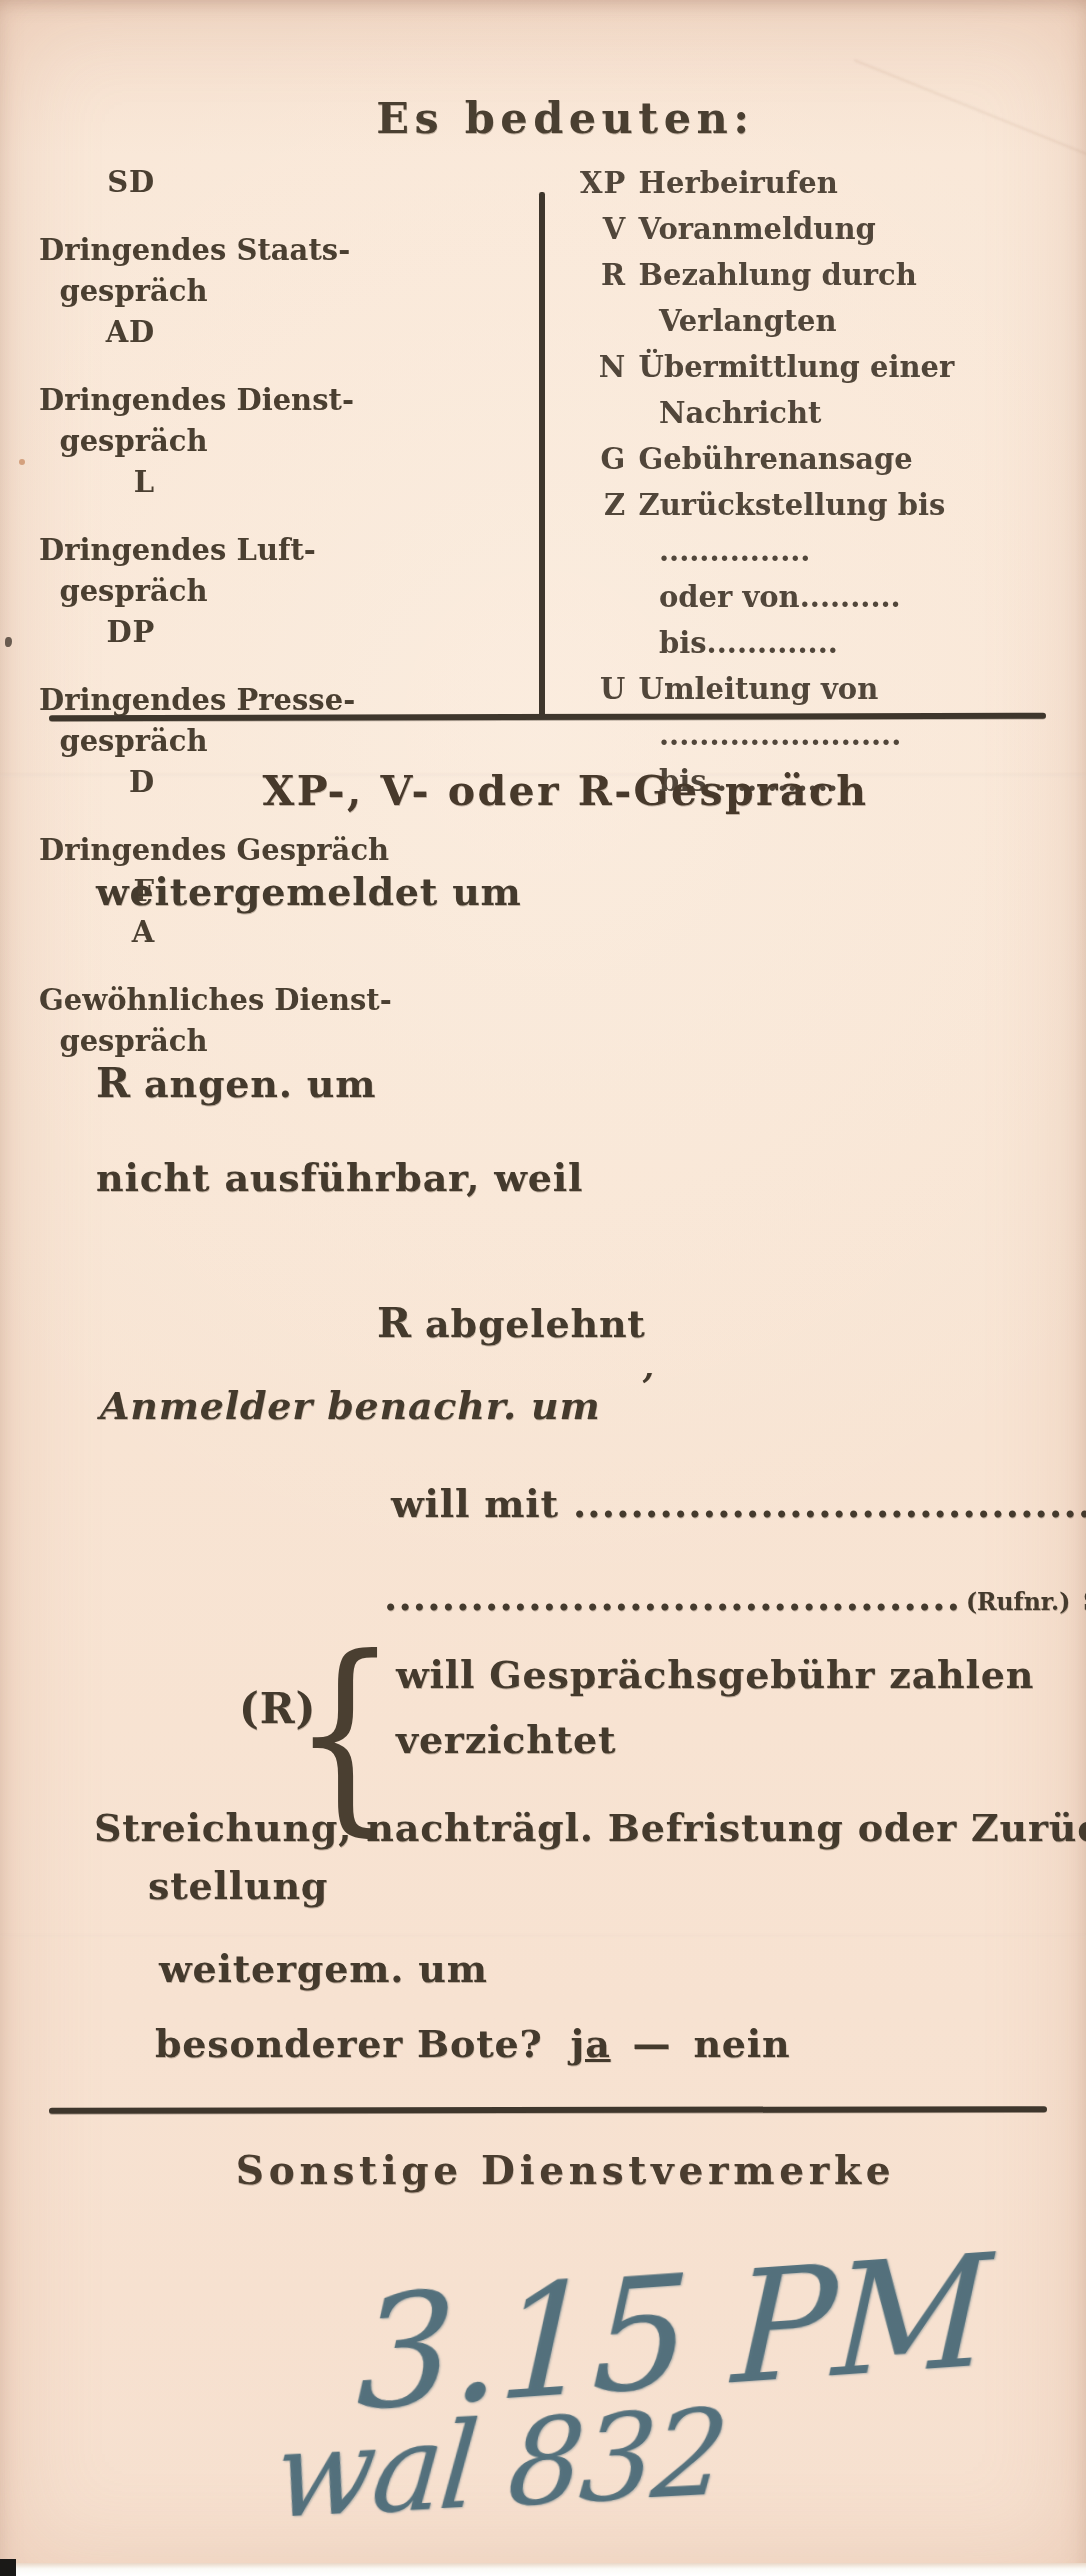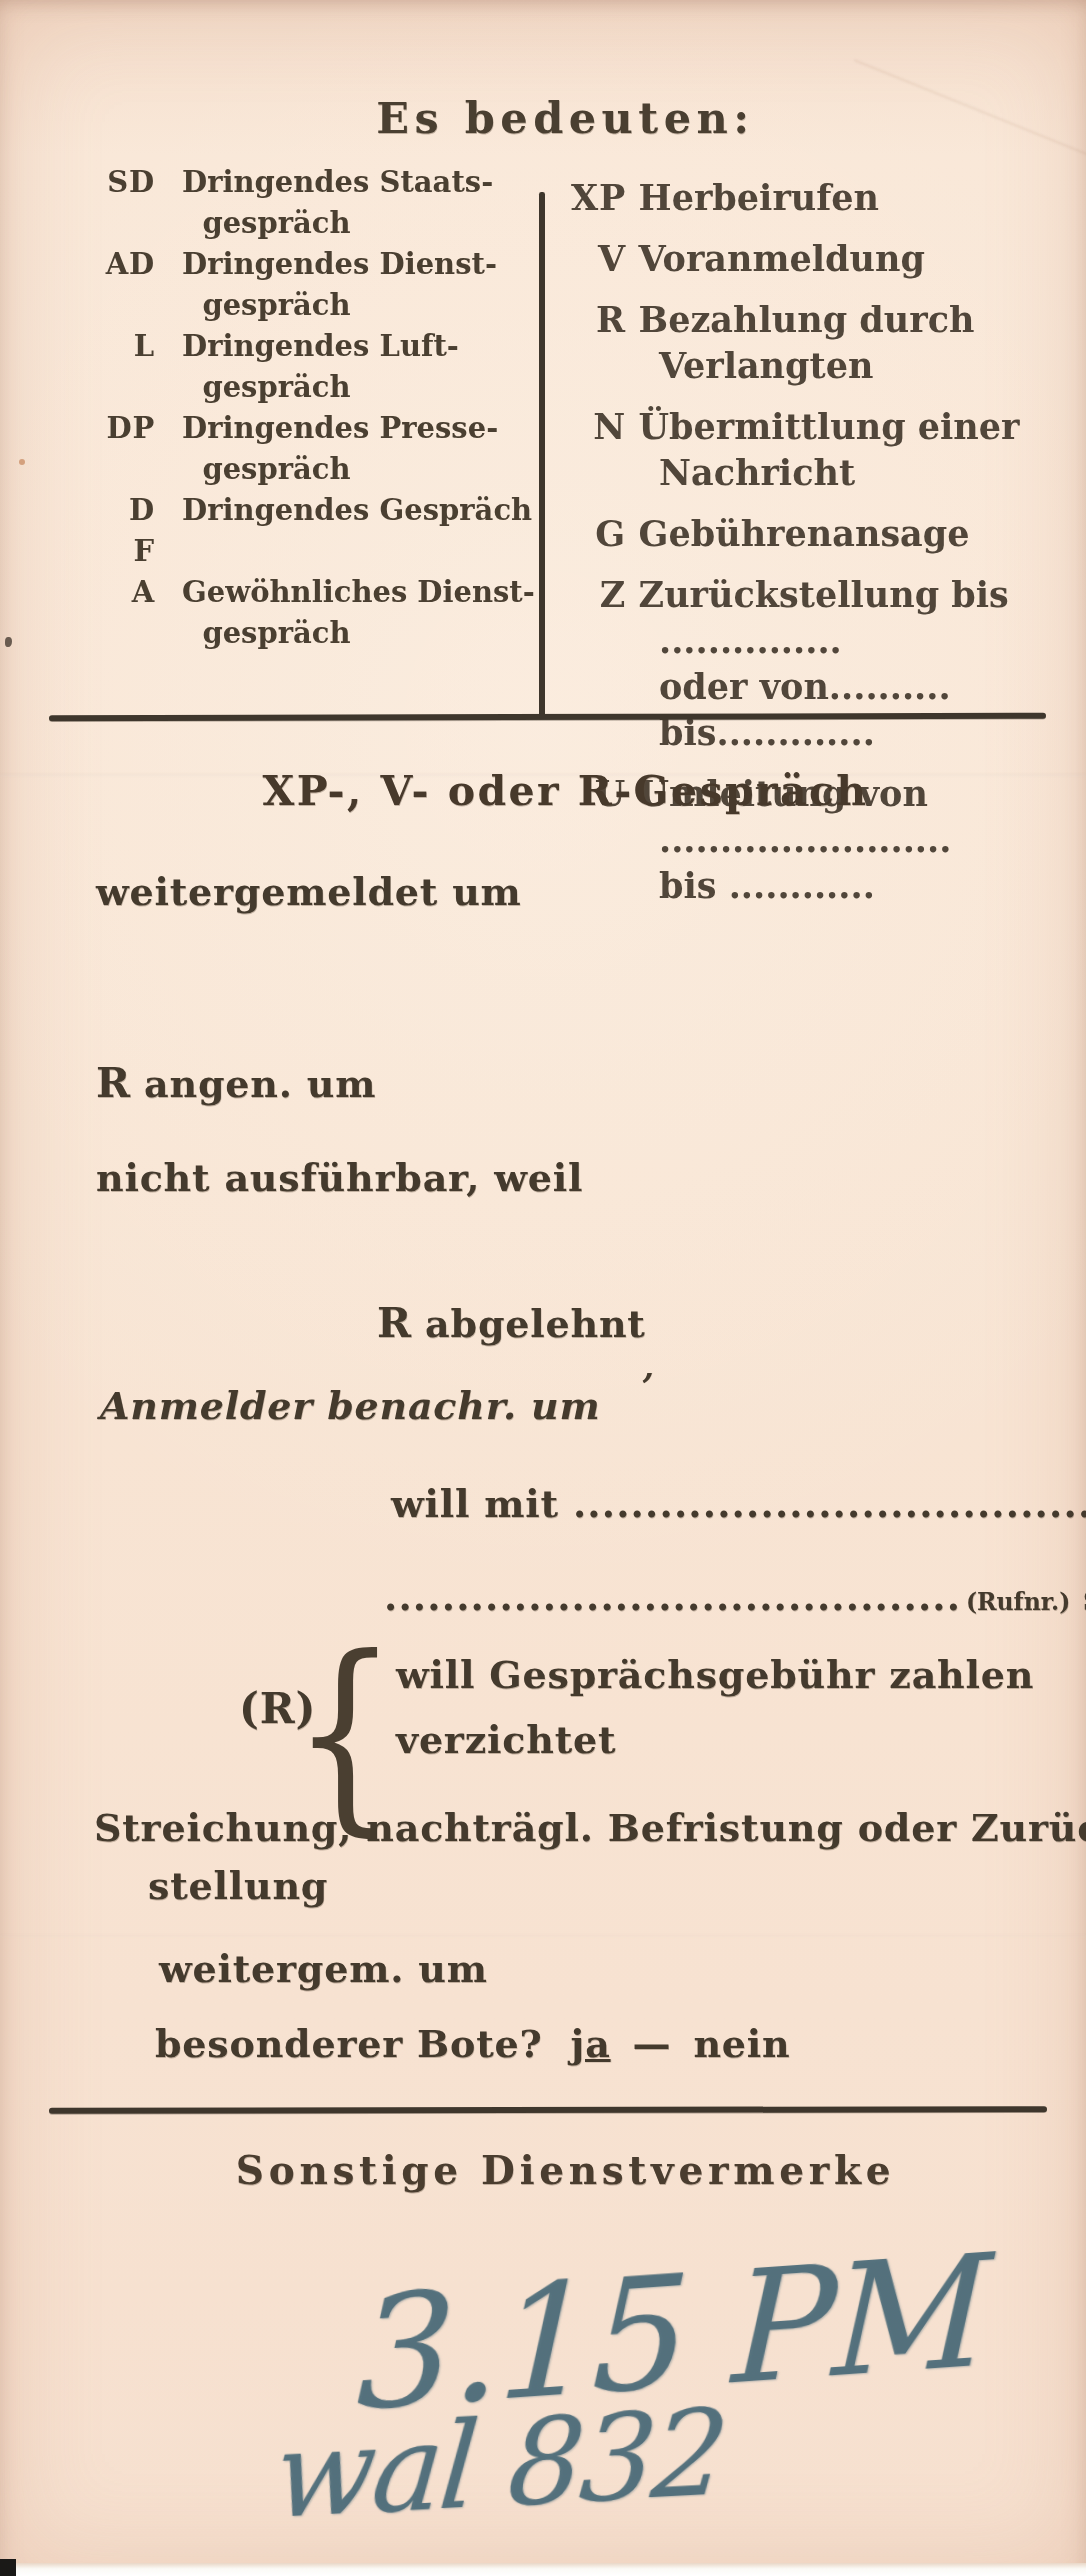--- a/index.html
+++ b/index.html
@@ -24,22 +24,22 @@
         color:#443a2d;text-shadow:0.5px 0.5px 0 rgba(95,78,60,0.35);margin-left:44px;}
   .ctr{left:0;right:0;text-align:center;}
   .title{top:93px;font-size:43px;letter-spacing:5.5px;color:#4a3f31;}
   .sec-head{top:767px;font-size:41px;letter-spacing:2.4px;color:#47392b;}
   .foot-head{top:2147px;font-size:39px;letter-spacing:4.7px;color:#4a3d2f;}
 
   
   .leg{position:absolute;top:162px;}
   .leg-l{left:39px;}
   .leg-r{left:559px;top:160px;}
-  .lrow{display:flex;gap:27px;line-height:41px;font-size:29px;color:#4a3f31;}
-  .rrow{display:flex;gap:12.6px;line-height:46px;font-size:35px;color:#51463a;margin-top:15px;}
+  .lrow{display:flex;gap:27px;line-height:41px;font-size:29px;color:#4a3f31;flex-direction:column;}
+  .rrow{display:flex;gap:12.6px;line-height:46px;font-size:29px;color:#51463a;}
   .abbr{flex:none;width:116px;text-align:right;letter-spacing:0.8px;}
   .abbr-r{flex:none;width:67px;text-align:right;letter-spacing:0.8px;}
   .wrap{white-space:pre-line;padding-left:20.4px;text-indent:-20.4px;}
   .leg-l .wrap{width:353px;}
   .leg-r .wrap{width:428px;}
 
   .vline{left:539px;top:192px;width:5.5px;height:524px;background:#3e362c;border-radius:2.4px;}
   .rule{height:6.3px;background:#3e362c;border-radius:3.1px;box-shadow:0 0.8px 0 rgba(62,54,44,0.35);}
   .rule1{left:49px;top:714px;width:997px;transform:rotate(-0.15deg);}
   .rule2{left:49px;top:2107px;width:998px;transform:rotate(-0.1deg);}

